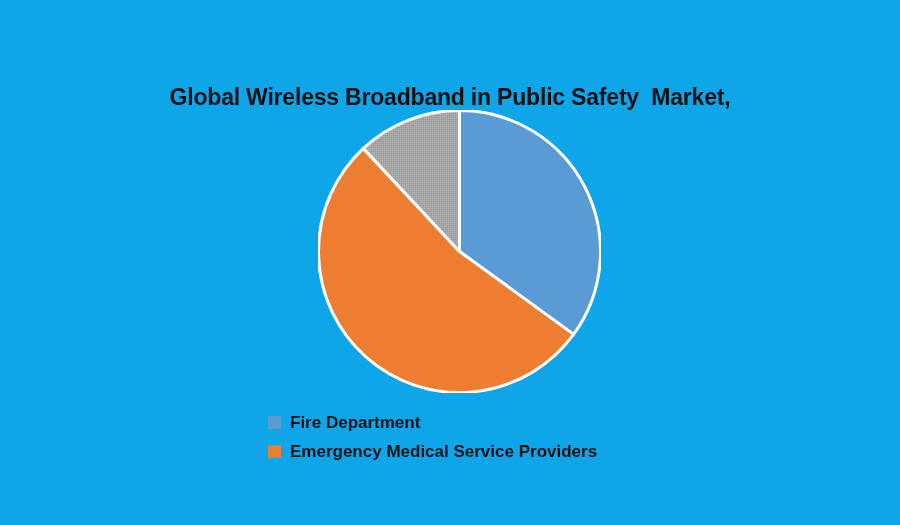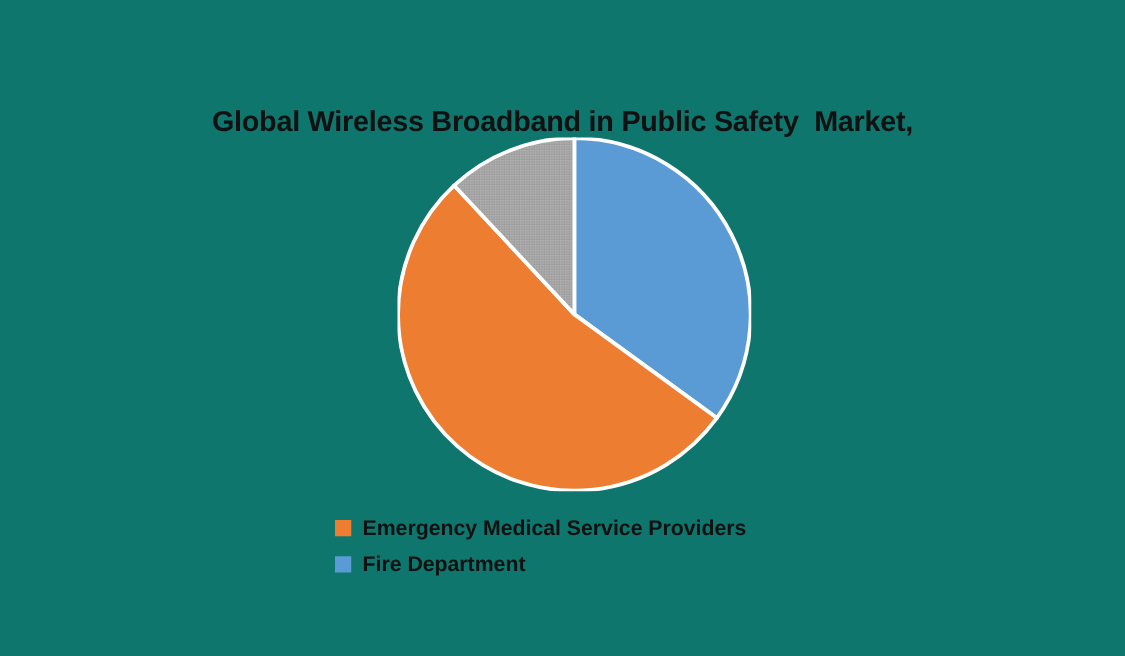--- a/index.html
+++ b/index.html
@@ -8,21 +8,21 @@
     padding: 0;
     background: #ffffff;
   }
   body {
     font-family: "Liberation Sans", sans-serif;
   }
   #canvas {
     position: relative;
     width: 900px;
     height: 525px;
-    background: #0f766e;
+    background: #0ea5e9;
     overflow: hidden;
   }
 
   
   #chart-title {
     position: absolute;
     left: 0;
     top: 20px;
     width: 900px;
     text-align: center;
@@ -99,22 +99,22 @@
       <g id="pie-slices">
           <path d="M 141.5 141.5 L 141.50 0.50 A 141 141 0 0 1 255.57 224.38 Z" fill="#5B9BD5" stroke="#FFFFFF" stroke-width="3" stroke-linejoin="round"></path>
           <path d="M 141.5 141.5 L 255.57 224.38 A 141 141 0 1 1 45.34 38.38 Z" fill="#ED7D31" stroke="#FFFFFF" stroke-width="3" stroke-linejoin="round"></path>
           <path d="M 141.5 141.5 L 45.34 38.38 A 141 141 0 0 1 141.50 0.50 Z" fill="url(#gray-dither)" stroke="#FFFFFF" stroke-width="3" stroke-linejoin="round"></path>
         </g>
     </svg>
   </div>
 
   <div id="legend">
     <div class="legend-item">
+      <span class="legend-swatch" style="background: rgb(91, 155, 213);"></span>
+      <span class="legend-label">Fire Department</span>
+    </div>
+    <div class="legend-item">
       <span class="legend-swatch" style="background: rgb(237, 125, 49);"></span>
       <span class="legend-label">Emergency Medical Service Providers</span>
-    </div>
-    <div class="legend-item">
-      <span class="legend-swatch" style="background: rgb(91, 155, 213);"></span>
-      <span class="legend-label">Fire Department</span>
     </div>
   </div>
 
 </div>
 
 </body></html>

